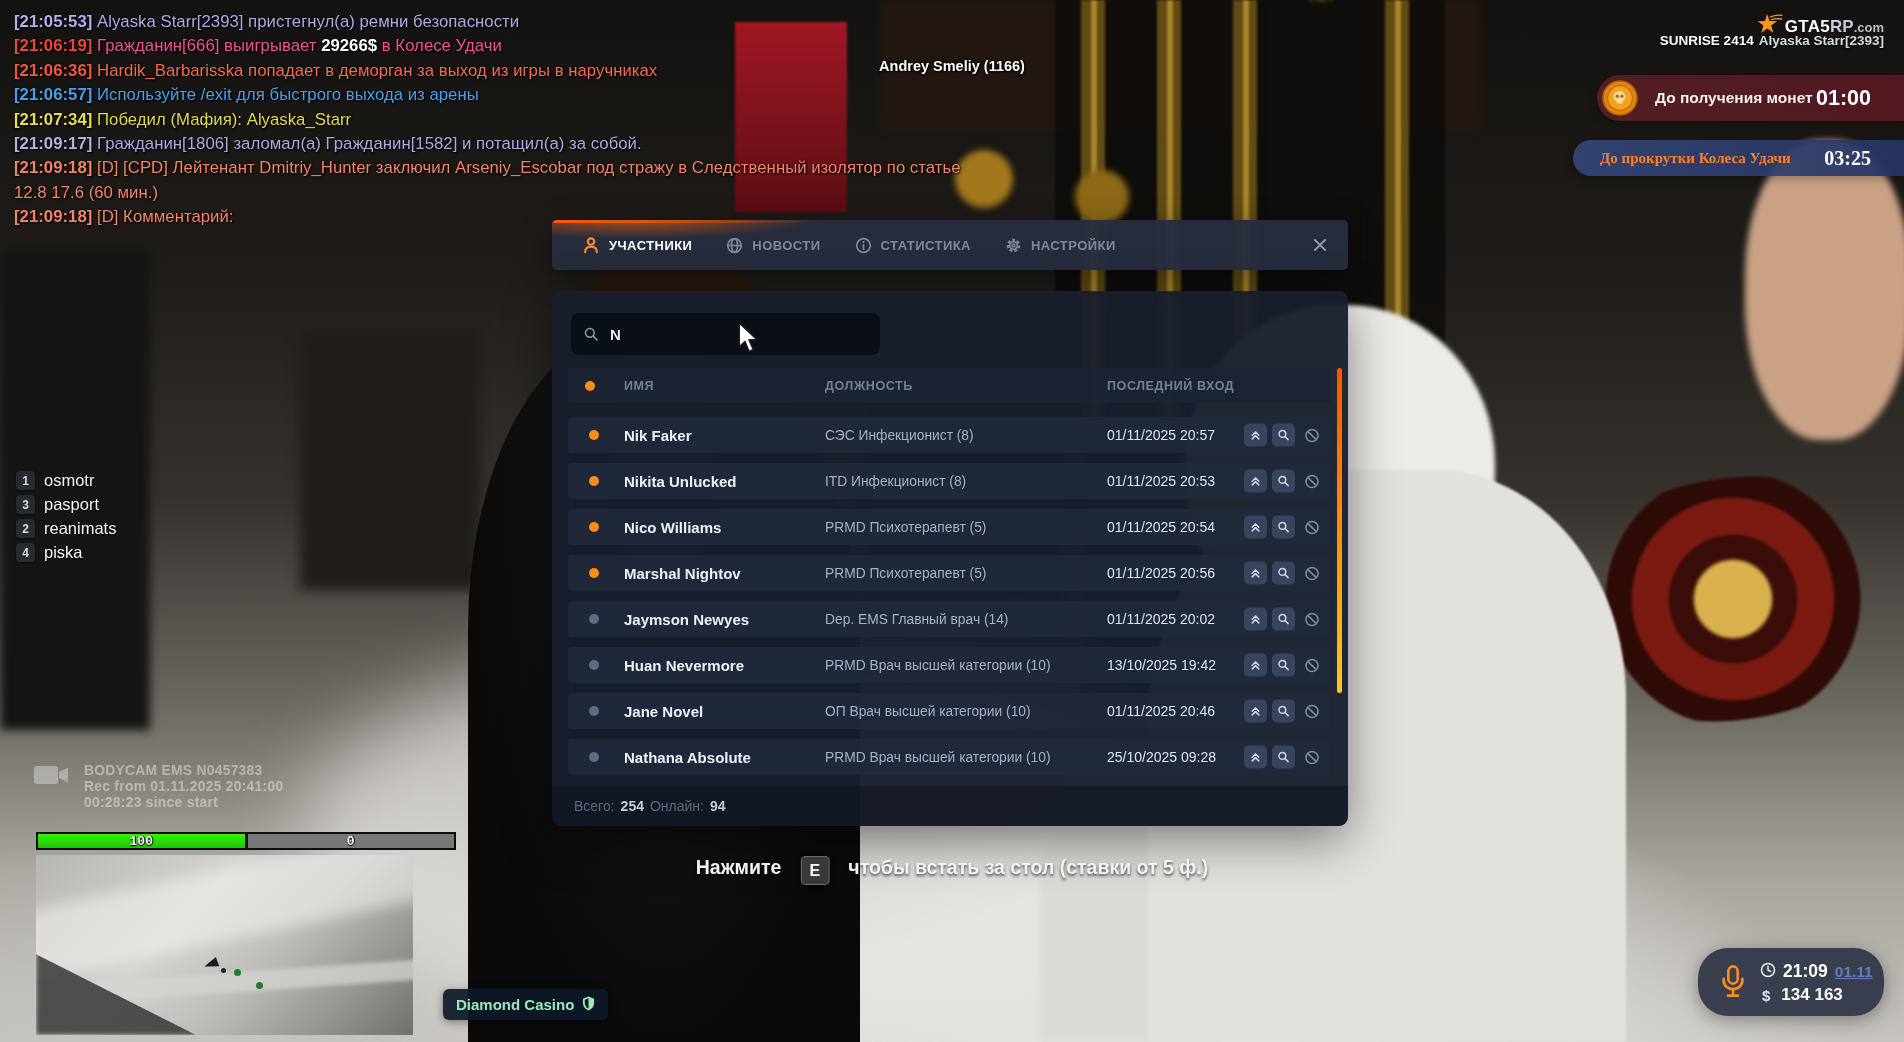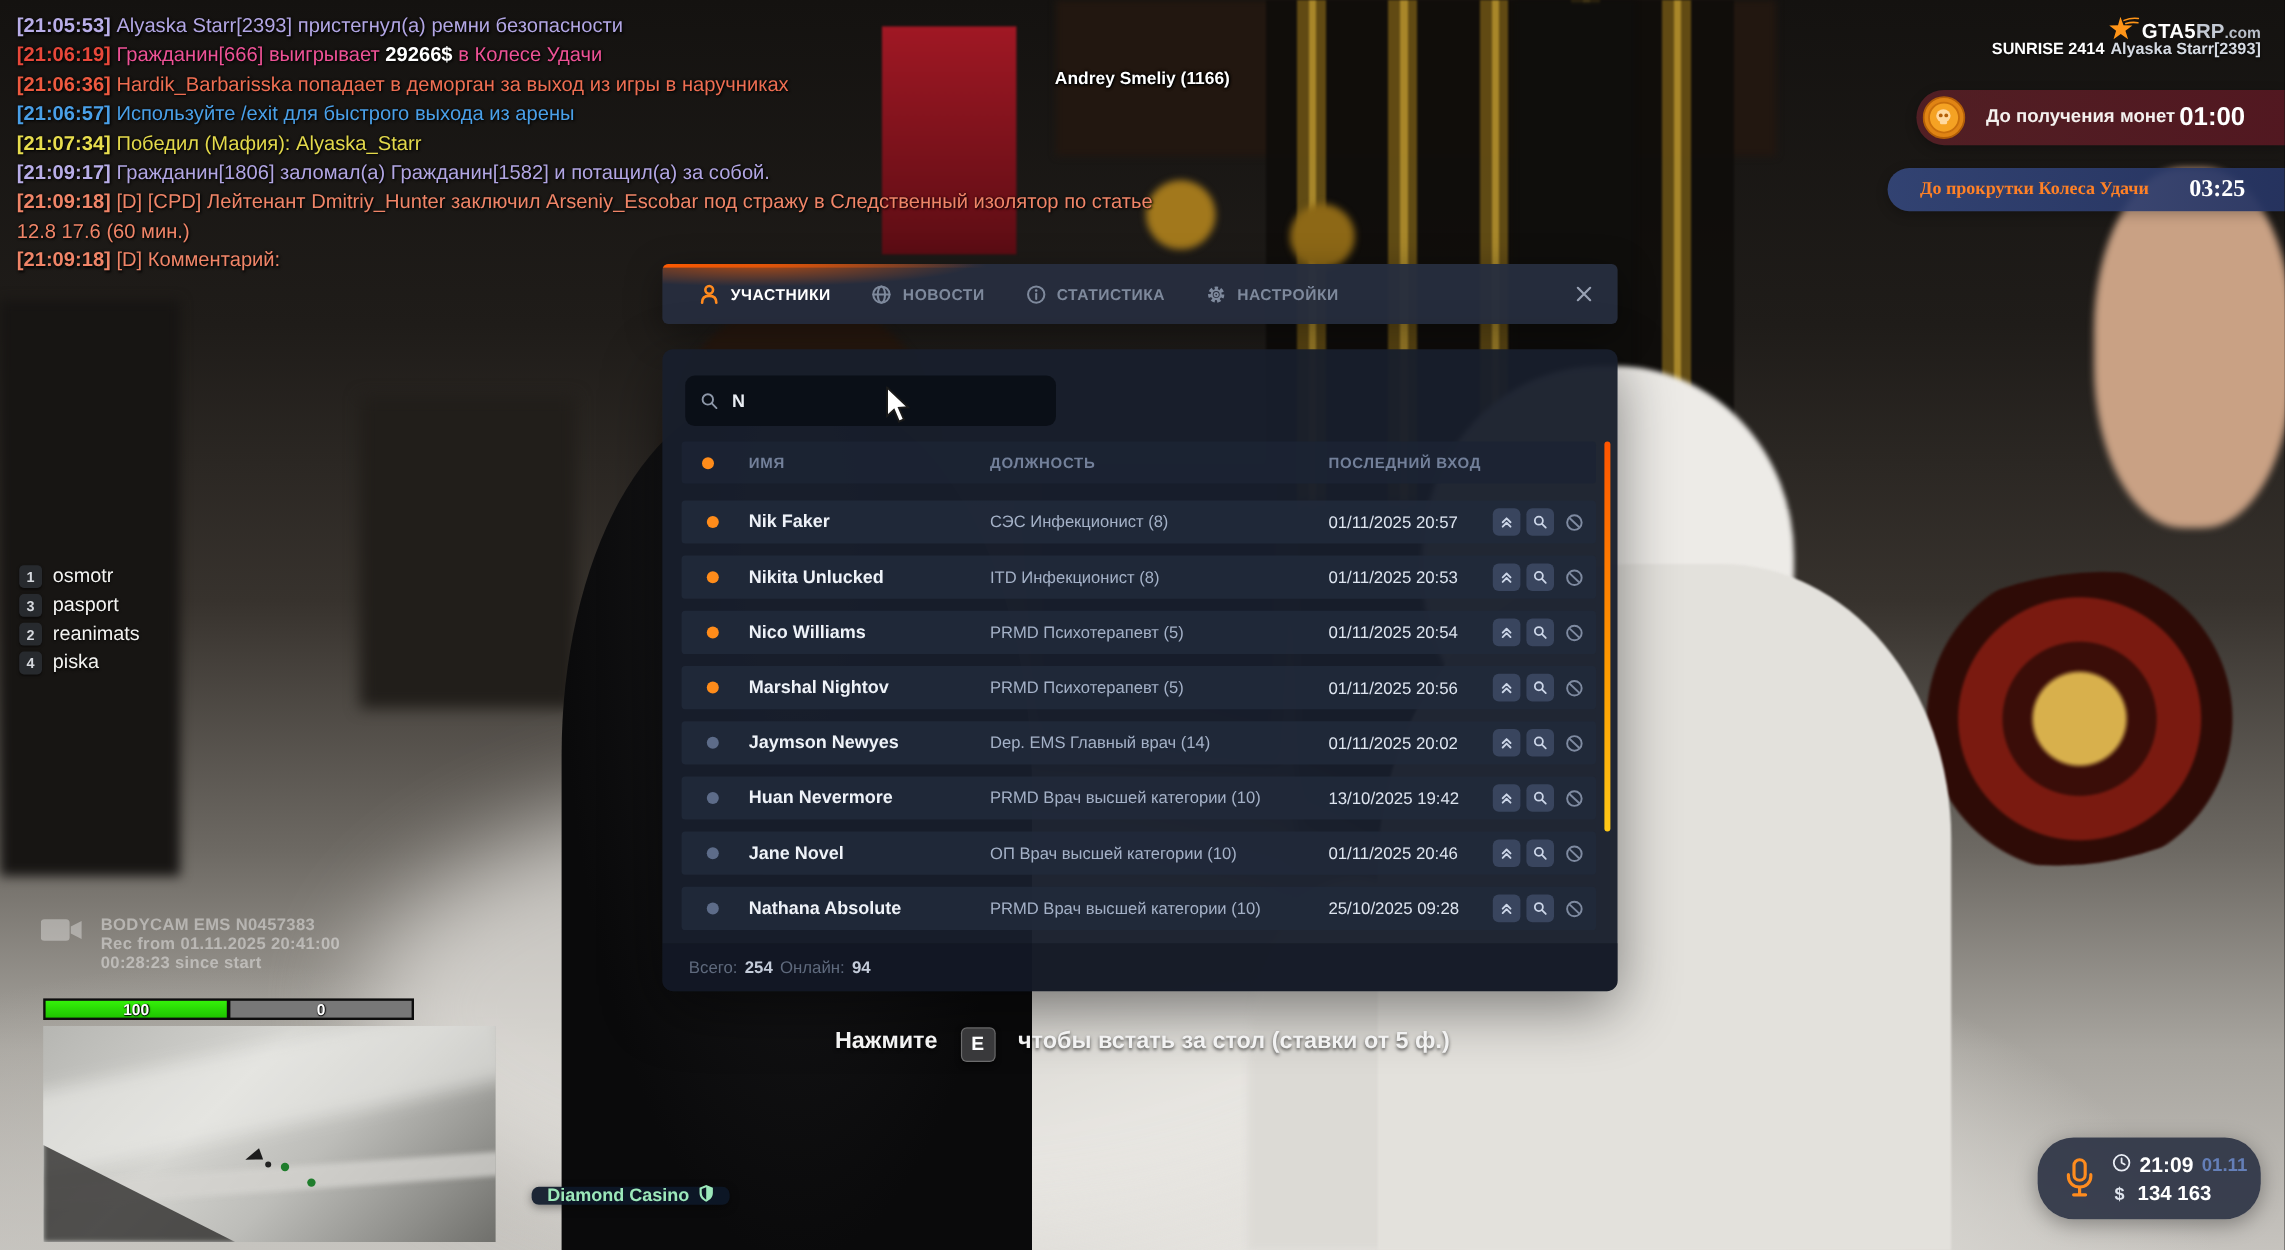--- a/index.html
+++ b/index.html
@@ -116,22 +116,22 @@
   .ll-num{width:19px;height:19px;border-radius:4px;background:rgba(44,47,54,.8);color:#d6d9de;
     font-weight:700;font-size:12px;display:flex;align-items:center;justify-content:center;
     box-shadow:0 1px 2px rgba(0,0,0,.5);}
   .ll-label{font-size:16.5px;font-weight:400;color:#f4f4f2;text-shadow:0 1px 2px rgba(0,0,0,.8);}
 
   
   .bodycam{left:34px;top:763px;display:flex;gap:14px;color:rgba(255,255,255,.42);align-items:flex-start;}
   .bodycam .lines{font-size:13.8px;line-height:15.8px;letter-spacing:.3px;font-weight:600;}
 
   
-  .statusbars{left:36px;top:832px;width:309px;height:18px;background:#0d0d0d;display:flex;gap:3px;
-    padding:2px;box-sizing:border-box;}
+  .statusbars{left:36px;top:832px;width:420px;height:18px;background:#0d0d0d;display:flex;gap:3px;
+    padding:2px;box-sizing:border-box;font-family:Liberation Mono, monospace;}
   .sbar{flex:1;position:relative;display:flex;align-items:center;justify-content:center;
     font-size:13px;font-weight:800;color:#fff;text-shadow:0 1px 1px #000,1px 0 1px #000;}
   .sbar.health{background:linear-gradient(180deg,#35f00a,#1ec400);}
   .sbar.armor{background:#787878;}
 
   
   .minimap{left:36px;top:855px;width:377px;height:180px;overflow:hidden;background:
     linear-gradient(135deg,#b6b6b2 0%,#d4d4d0 38%,#bdbdb9 60%,#8e8e8a 85%,#6f6f6b 100%);}
   .mm-band{position:absolute;left:-40px;top:18px;width:430px;height:70px;background:rgba(242,242,238,.55);
     transform:rotate(-12deg);filter:blur(7px);}
@@ -140,39 +140,39 @@
   .mm-dark{position:absolute;left:0;bottom:0;width:160px;height:95px;background:#2f2e2c;opacity:.8;
     clip-path:polygon(0 100%,0 15%,100% 100%);filter:blur(2px);}
   .mm-arrow{position:absolute;left:168px;top:104px;width:0;height:0;border-left:14px solid #1c1c1c;
     border-top:5px solid transparent;border-bottom:5px solid transparent;transform:rotate(160deg);}
   .mm-dot{position:absolute;border-radius:50%;}
   .mm-dot.g1{left:198px;top:114px;width:7px;height:7px;background:#1f7d2c;}
   .mm-dot.g2{left:220px;top:127px;width:7px;height:7px;background:#1f7d2c;}
   .mm-dot.d1{left:185px;top:113px;width:5px;height:5px;background:#222;}
 
   
-  .map-label{left:443px;top:989px;height:15px;padding:0 13px;border-radius:6px;background:rgba(13,24,40,.92);
+  .map-label{left:443px;top:989px;height:31px;padding:0 13px;border-radius:6px;background:rgba(13,24,40,.92);
     display:inline-flex;align-items:center;gap:8px;color:#9ce8ba;font-weight:700;font-size:15px;
     box-shadow:0 2px 8px rgba(0,0,0,.4);}
 
   
   .prompt{top:856px;left:50%;transform:translateX(-50%);display:flex;align-items:flex-start;gap:19px;
     font-size:19.5px;font-weight:600;color:#f2f2f2;text-shadow:0 2px 3px rgba(0,0,0,.65);white-space:nowrap;}
   .keycap{width:27px;height:27px;border-radius:5px;background:rgba(60,60,62,.95);
     border:1px solid rgba(170,170,170,.45);display:flex;align-items:center;justify-content:center;
     font-size:16px;font-weight:800;color:#fff;text-shadow:none;box-shadow:0 2px 4px rgba(0,0,0,.5);}
 
   
   .money{left:1698px;top:948px;width:186px;height:68px;border-radius:30px;background:rgba(42,49,66,.9);
     box-shadow:0 4px 18px rgba(0,0,0,.35);}
   .money .mic{position:absolute;left:21px;top:16px;color:#ff8c1e;}
   .money .mrow1{position:absolute;left:62px;top:13px;display:flex;align-items:center;gap:7px;}
   .money .mrow2{position:absolute;left:64px;top:37px;display:flex;align-items:center;gap:11px;}
   .m-time{font-size:17.5px;font-weight:800;color:#fff;}
-  .m-date{font-size:15.5px;font-weight:700;color:#647fb8;}
+  .m-date{font-size:15.5px;font-weight:700;color:#647fb8;text-decoration:underline;}
   .m-cur{font-size:15px;font-weight:600;color:#dfe5ee;}
   .m-amount{font-size:17px;font-weight:800;color:#fff;}
 
   .cursor{left:736px;top:322px;}
 </style>
 </head>
 <body>
 
 <div class="stage">
 

